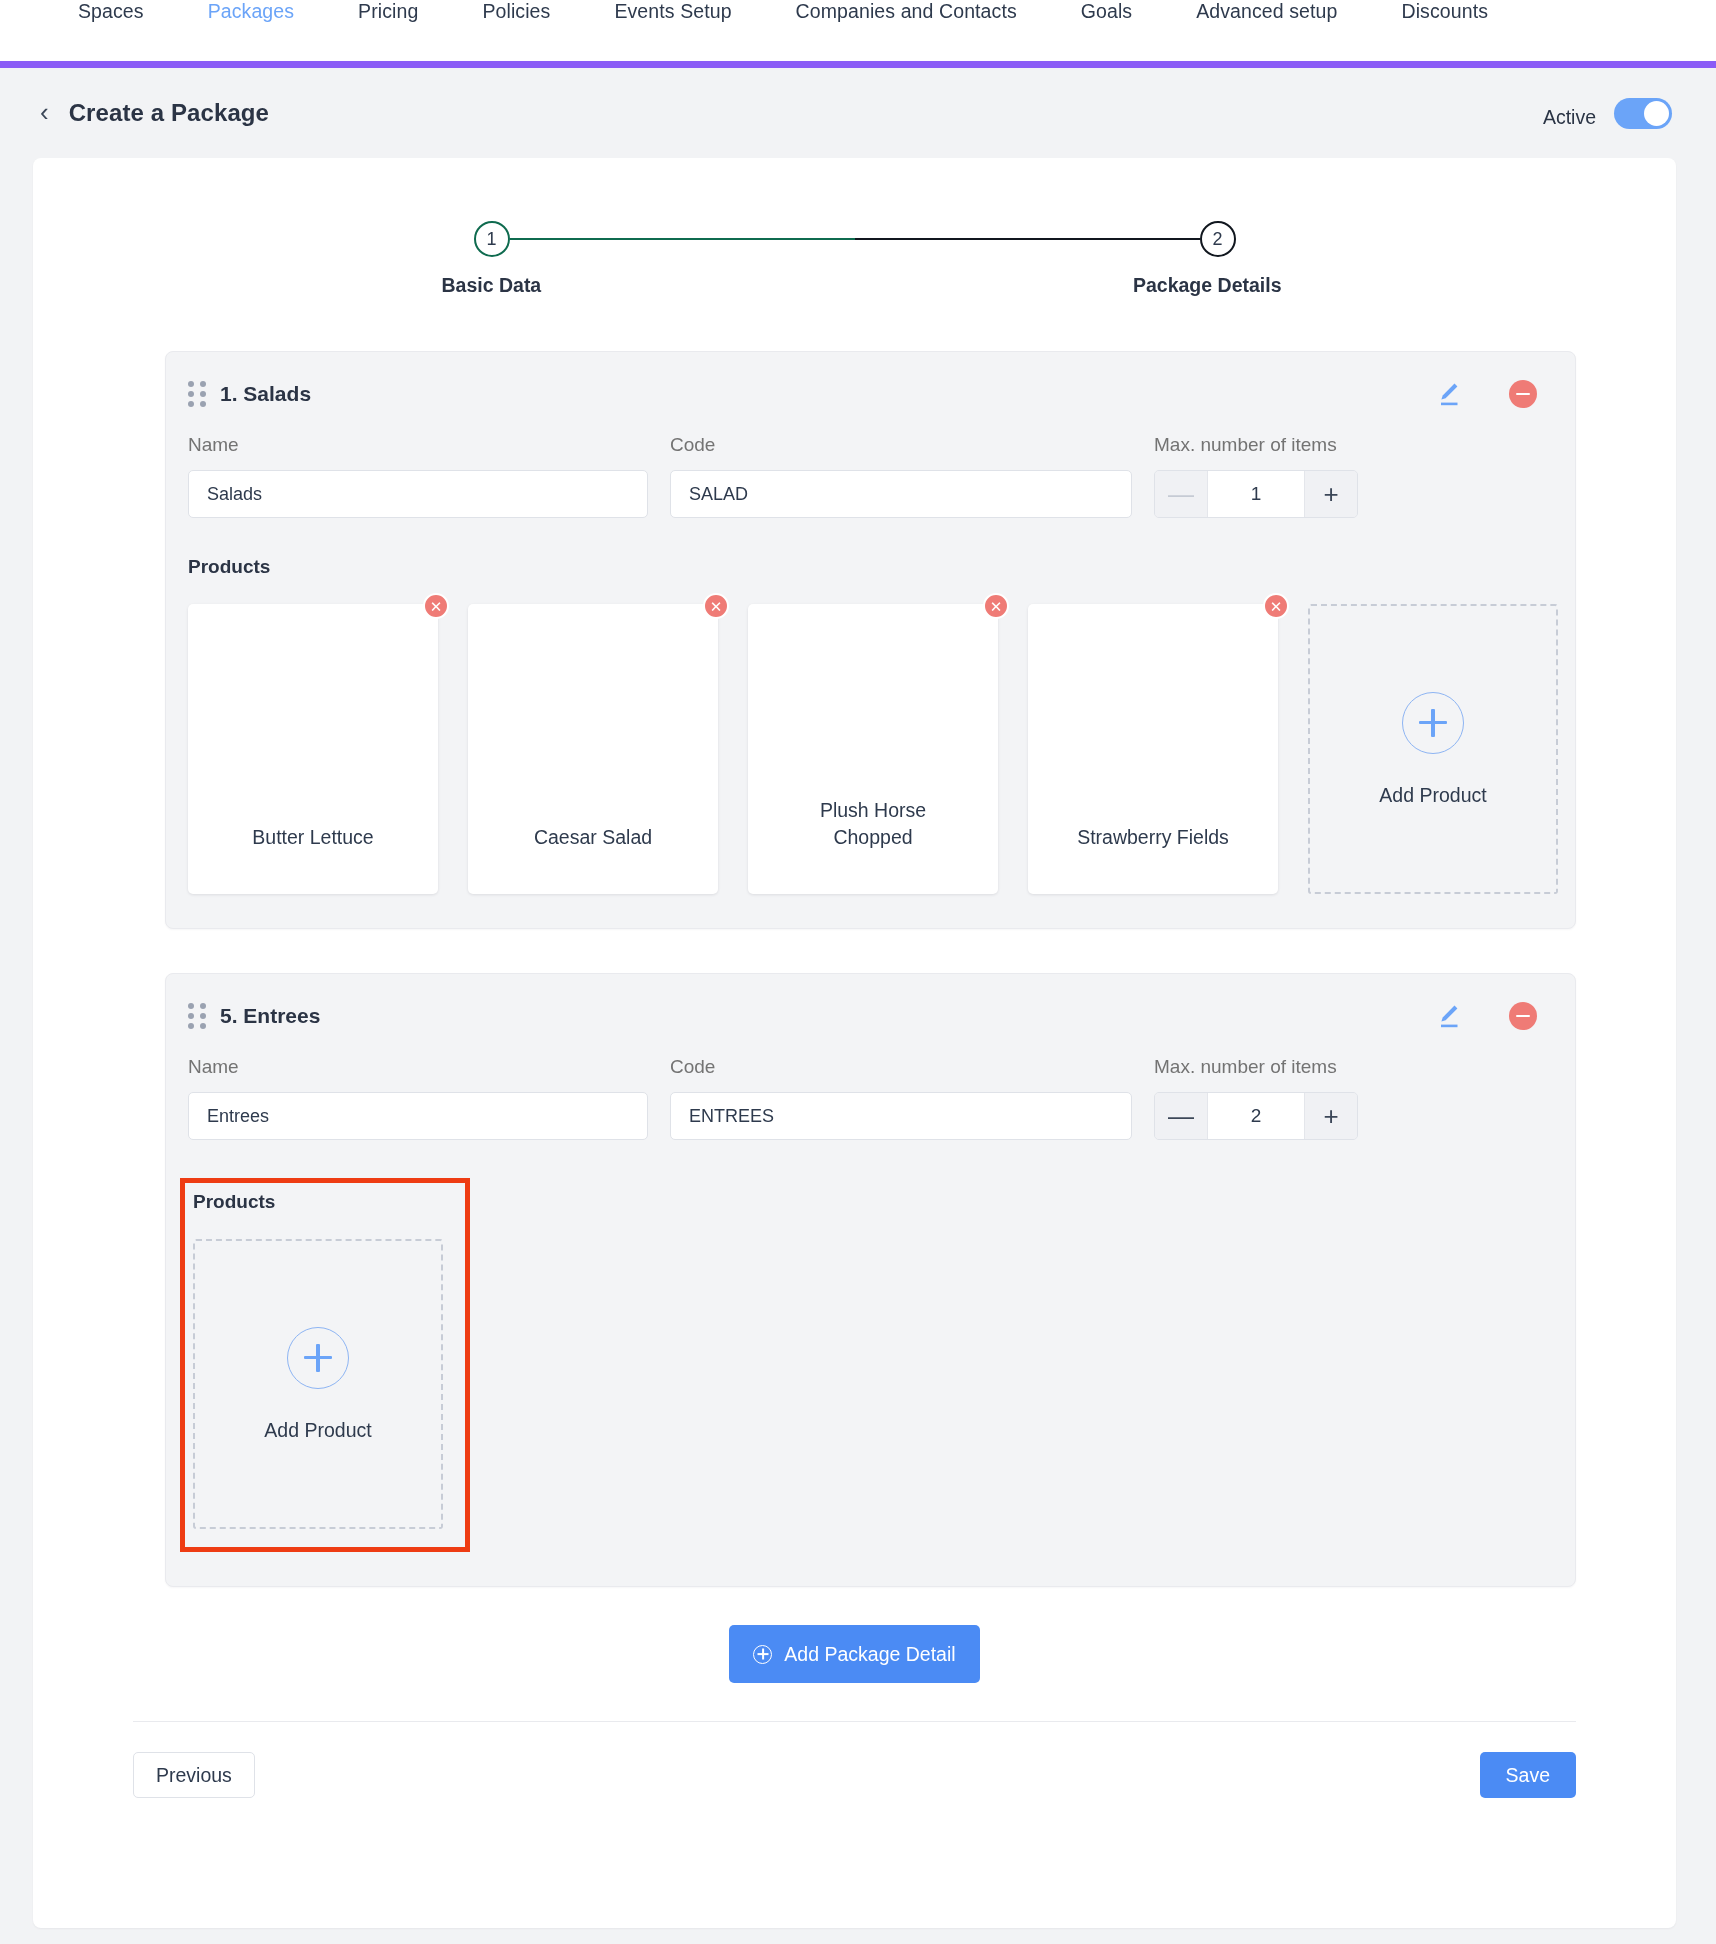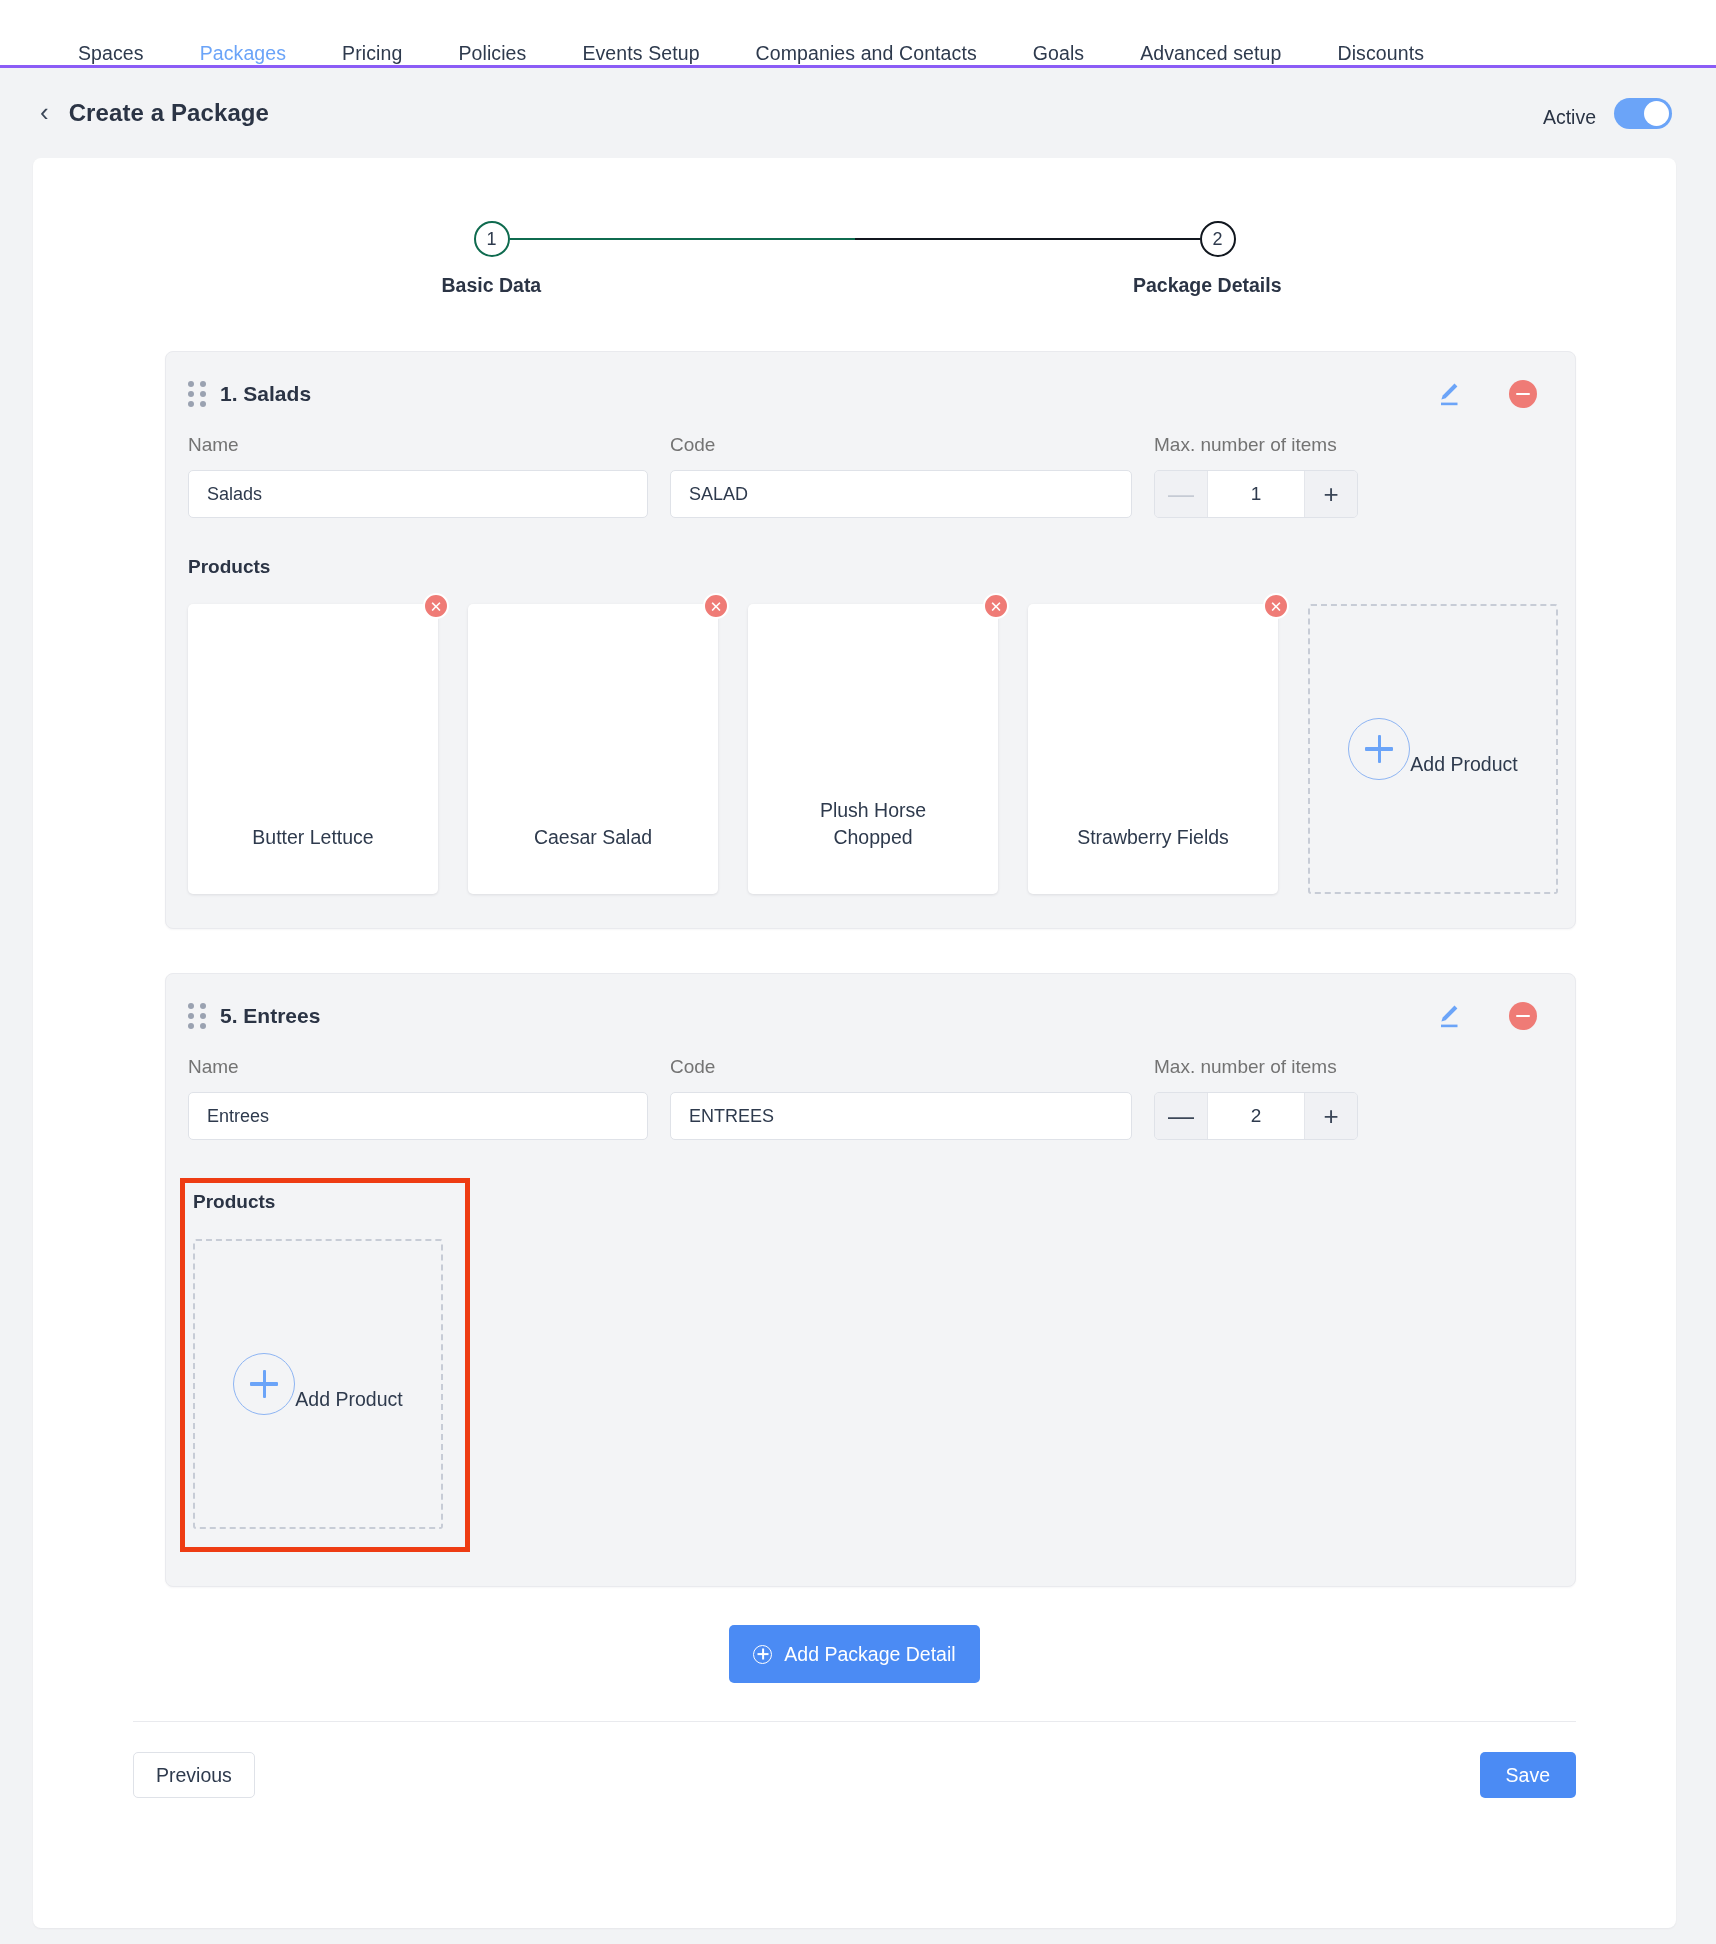--- a/index.html
+++ b/index.html
@@ -10,24 +10,25 @@
     background: #f2f3f5;
     font-family: "Liberation Sans", sans-serif;
     color: #2e3a4d;
     -webkit-font-smoothing: antialiased;
   }
 
   
   .topnav {
     height: 68px;
     background: #ffffff;
-    border-bottom: 3px solid #8b5cf6;
-    display: flex;
-    align-items: flex-end;
+    border-bottom: 7px solid #8b5cf6;
+    display: flex;
+    align-items: flex-start;
     padding-left: 78px;
+    gap: 8px;
   }
   .nav-item {
     font-size: 19.5px;
     color: #2e3a4d;
     margin-right: 56px;
     white-space: nowrap;
     cursor: pointer;
     letter-spacing: .1px;
   }
   .nav-item.active { color: #6ba4f8; }
@@ -293,21 +294,21 @@
     line-height: 1;
     cursor: pointer;
   }
 
   .add-tile {
     width: 250px;
     height: 290px;
     border: 2px dashed #c7ccd6;
     border-radius: 3px;
     display: flex;
-    flex-direction: row;
+    flex-direction: column;
     align-items: center;
     justify-content: center;
     cursor: pointer;
     flex: none;
     background: transparent;
   }
   .add-circle {
     width: 62px; height: 62px;
     border-radius: 50%;
     border: 1.6px solid #8db4f3;

